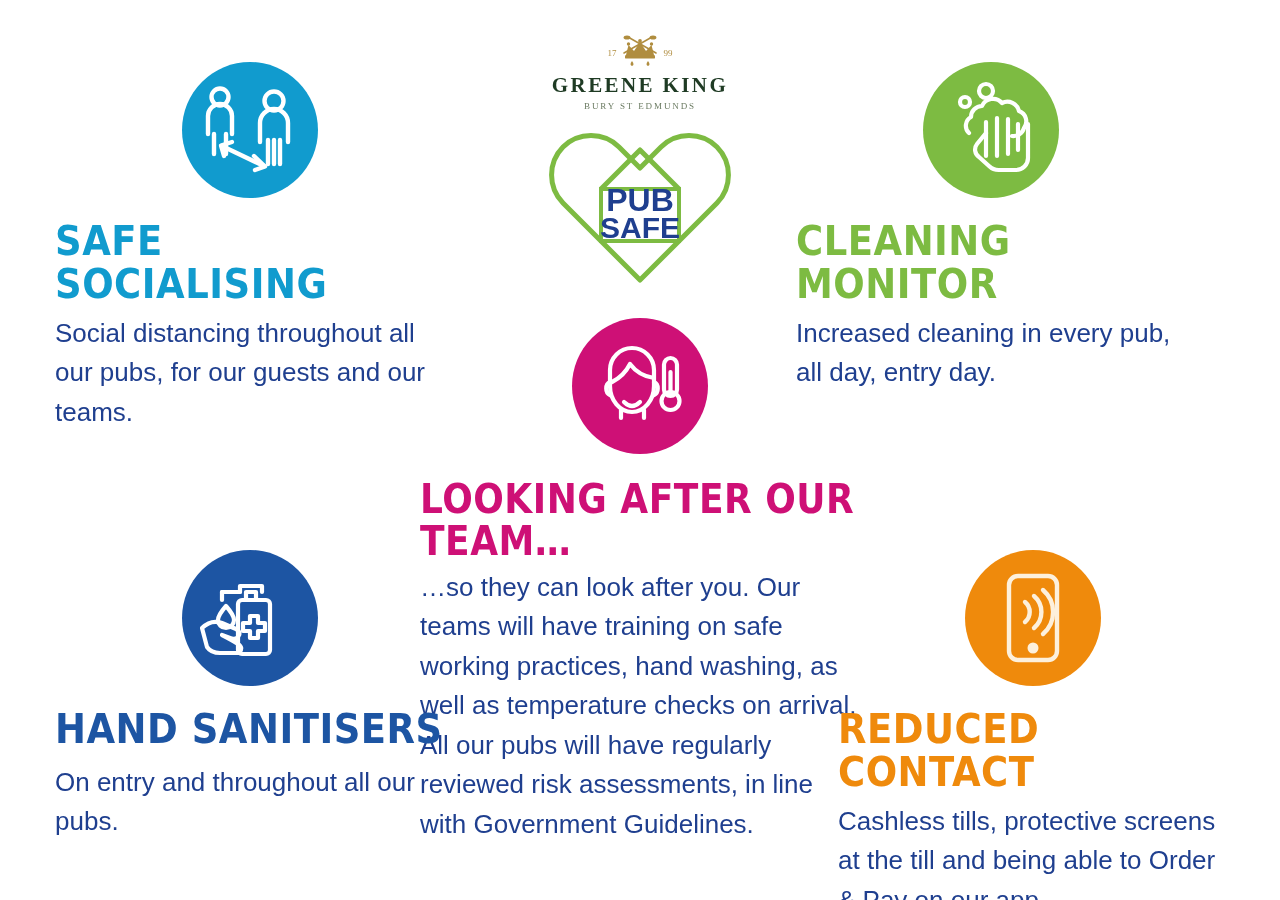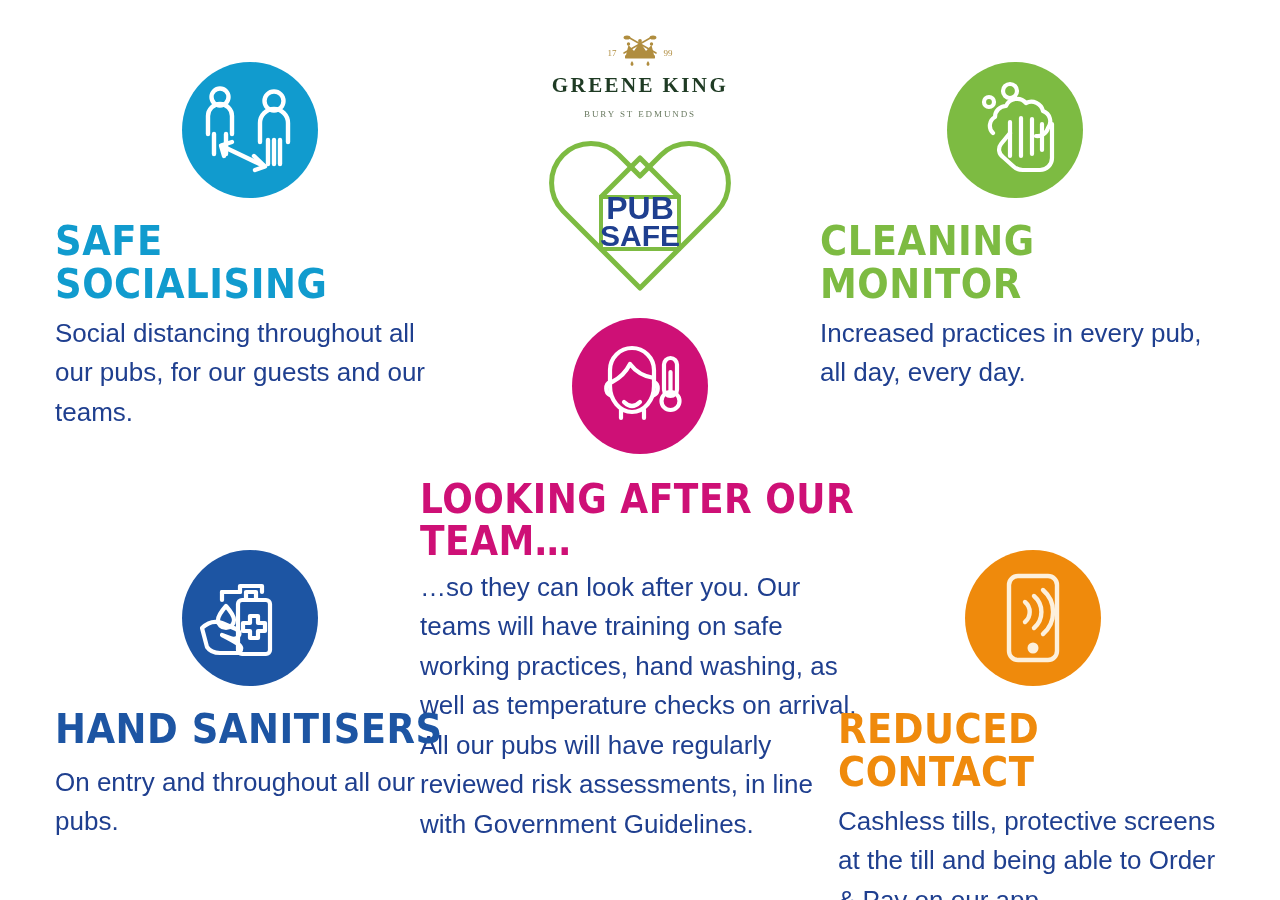--- a/index.html
+++ b/index.html
@@ -62,21 +62,21 @@
   .bg-green  { background: #7dbb42; }
   .t-magenta { color: #ce1076; }
   .bg-magenta{ background: #ce1076; }
   .t-blue    { color: #1d55a3; }
   .bg-blue   { background: #1d55a3; }
   .t-orange  { color: #ef8a0c; }
   .bg-orange { background: #ef8a0c; }
 
   
   #panel-safe-socialising { left: 55px;  top: 62px;  width: 390px; }
-  #panel-cleaning-monitor { left: 820px; top: 62px;  width: 390px; }
+  #panel-cleaning-monitor { left: 796px; top: 62px;  width: 390px; }
   #panel-looking-after    { left: 420px; top: 318px; width: 440px; }
   #panel-hand-sanitisers  { left: 55px;  top: 550px; width: 390px; }
   #panel-reduced-contact  { left: 838px; top: 550px; width: 390px; }
 
   #panel-looking-after .panel-title { font-size: 36px; margin-top: 24px; }
   #panel-looking-after .panel-body  { margin-top: 14px; }
 
   
   #brand-block {
     position: absolute;
@@ -92,21 +92,21 @@
     font-size: 21px;
     letter-spacing: 2.4px;
     color: #1f3b24;
     margin-top: 1px;
   }
   .brand-sub {
     font-family: "Liberation Serif", serif;
     font-size: 9px;
     letter-spacing: 1.9px;
     color: #6b7b62;
-    margin-top: 11px;
+    margin-top: 3px;
   }
   .pubsafe-mark { margin-top: 6px; }
   .ps-word {
     font-family: "Liberation Sans", sans-serif;
     font-weight: bold;
     fill: #1f3f8f;
   }
 </style>
 </head>
 <body>
@@ -212,21 +212,21 @@
                    a9 9 0 0 0 2 13
                    l10 9
                    a14 14 0 0 0 10 4
                    h17
                    a12 12 0 0 0 12 -12
                    V46"></path>
         </g>
       </svg>
     </div>
     <div class="panel-title t-green">CLEANING MONITOR</div>
-    <div class="panel-body">Increased practices in every pub, all day, every day.</div>
+    <div class="panel-body">Increased cleaning in every pub, all day, entry day.</div>
   </div>
 
   <div class="panel" id="panel-looking-after">
     <div class="icon-badge bg-magenta">
       <svg width="104" height="104" viewBox="0 0 104 104">
         <g fill="none" stroke="#ffffff" stroke-width="4.2" stroke-linecap="round" stroke-linejoin="round">
 
           <path d="M22 52
                    V36
                    a22 22 0 0 1 44 0

